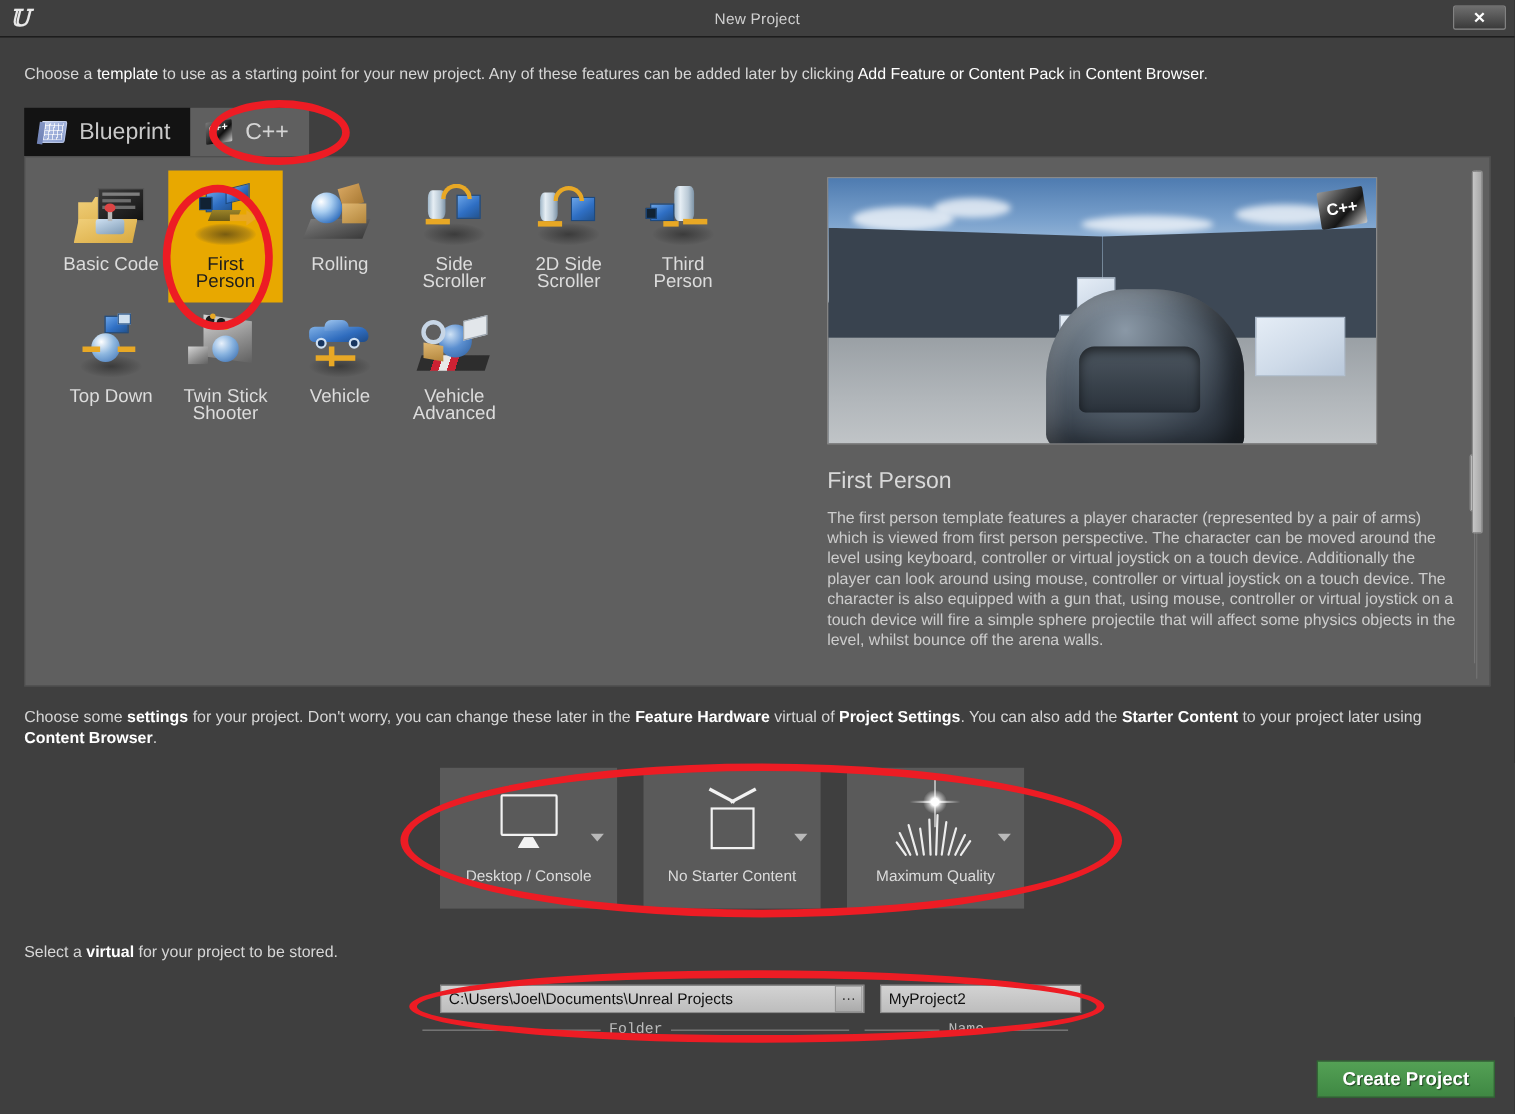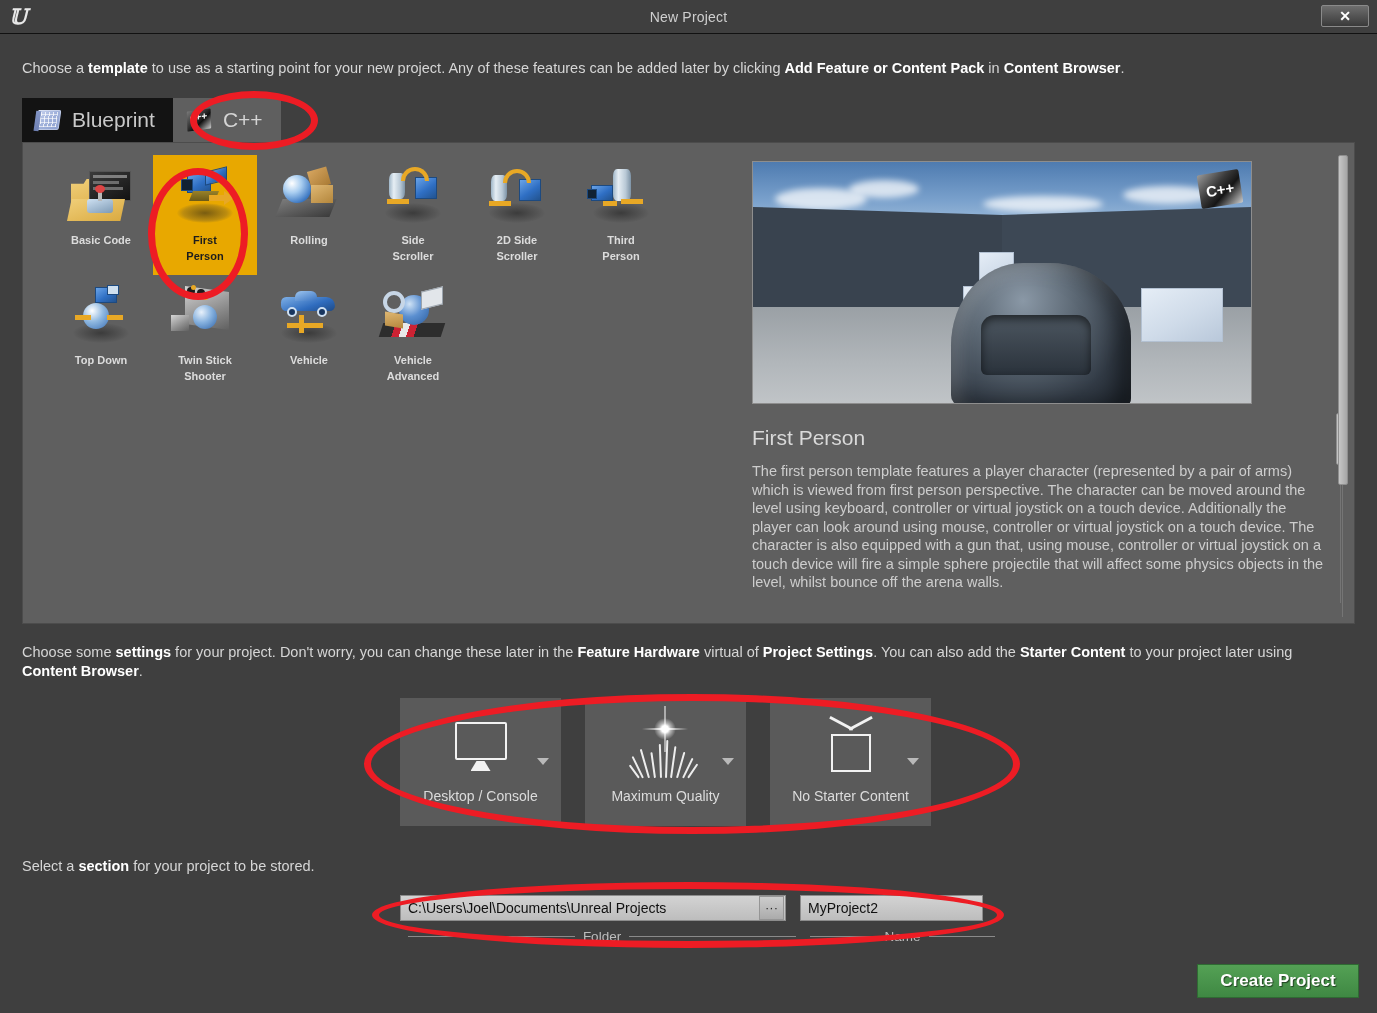--- a/index.html
+++ b/index.html
@@ -64,21 +64,21 @@
 
   
   .intro-text {
     position: absolute;
     left: 22px; top: 58px;
     width: 1330px;
     font-size: 14.5px;
     line-height: 20px;
     color: #d6d6d6;
   }
-  .intro-text b { color: #ffffff; font-weight: bold; }
+  .intro-text b { color: #ffffff; font-weight: normal; }
 
   
   .tabs {
     position: absolute;
     left: 22px; top: 98px;
     display: flex;
     align-items: flex-end;
     height: 44px;
   }
   .tab {
@@ -162,24 +162,23 @@
     align-items: center;
   }
   .tpl-cell.selected { background: #e8a800; }
   .tpl-cell.selected .tpl-label { color: #1d1d1d; }
   .tpl-thumb {
     width: 72px; height: 62px;
     position: relative;
     margin-bottom: 5px;
   }
   .tpl-label {
-    font-size: 11px;
+    font-size: 17px;
     line-height: 16px;
     color: #dcdcdc;
-    font-weight: bold;
   }
 
   
   .disc {
     position:absolute; left:8px; bottom:4px;
     width:56px; height:20px; border-radius:50%;
     background: radial-gradient(ellipse at center, rgba(30,30,30,.55) 0%, rgba(60,60,60,.25) 55%, rgba(95,95,95,0) 72%);
   }
   .arrowY {
     position:absolute;
@@ -465,23 +464,24 @@
     display:flex; align-items:center;
   }
   .name-value {
     padding-left:7px;
     font-size:14px;
     color:#101010;
   }
 
   .caption-row {
     position:absolute;
-    left:408px; top:925px;
+    left:384px; top:925px;
     display:flex;
     gap:14px;
+    font-family:Liberation Mono, monospace;
   }
   .caption {
     display:flex;
     align-items:center;
     gap:8px;
     height:22px;
     color:#bcbcbc;
     font-size:13.5px;
   }
   .caption .rule {
@@ -729,52 +729,52 @@
       <div class="combo-ico">
         <span class="ico-monitor-screen"></span>
         <span class="ico-monitor-stand"></span>
       </div>
       <span class="combo-caret"></span>
       <div class="combo-label">Desktop / Console</div>
     </div>
 
     <div class="combo">
       <div class="combo-ico">
+        <span class="ico-box-body"></span>
+        <span class="ico-box-flapL"></span>
+        <span class="ico-box-flapR"></span>
+      </div>
+      <span class="combo-caret"></span>
+      <div class="combo-label">No Starter Content</div>
+    </div>
+
+    <div class="combo">
+      <div class="combo-ico">
         <span class="ico-star"></span>
         <span class="ico-grass">
           <span class="blade" style="left:6px;height:24px;transform:rotate(-26deg);"></span>
           <span class="blade" style="left:12px;height:30px;transform:rotate(-16deg);"></span>
           <span class="blade" style="left:18px;height:26px;transform:rotate(-8deg);"></span>
           <span class="blade" style="left:24px;height:34px;transform:rotate(-2deg);"></span>
           <span class="blade" style="left:29px;height:38px;transform:rotate(2deg);"></span>
           <span class="blade" style="left:34px;height:32px;transform:rotate(8deg);"></span>
           <span class="blade" style="left:40px;height:27px;transform:rotate(16deg);"></span>
           <span class="blade" style="left:46px;height:22px;transform:rotate(26deg);"></span>
           <span class="blade" style="left:51px;height:17px;transform:rotate(34deg);"></span>
           <span class="blade" style="left:2px;height:16px;transform:rotate(-36deg);"></span>
         </span>
       </div>
       <span class="combo-caret"></span>
       <div class="combo-label">Maximum Quality</div>
     </div>
 
-    <div class="combo">
-      <div class="combo-ico">
-        <span class="ico-box-body"></span>
-        <span class="ico-box-flapL"></span>
-        <span class="ico-box-flapR"></span>
-      </div>
-      <span class="combo-caret"></span>
-      <div class="combo-label">No Starter Content</div>
-    </div>
-
   </div>
 
   <div class="location-text">
-    <span>Select a </span><b>section</b><span> for your project to be stored.</span>
+    <span>Select a </span><b>virtual</b><span> for your project to be stored.</span>
   </div>
 
   <div class="path-row">
     <div class="path-field">
       <span class="path-value">C:\Users\Joel\Documents\Unreal Projects</span>
       <span class="browse-btn">···</span>
     </div>
     <div class="name-field">
       <span class="name-value">MyProject2</span>
     </div>

